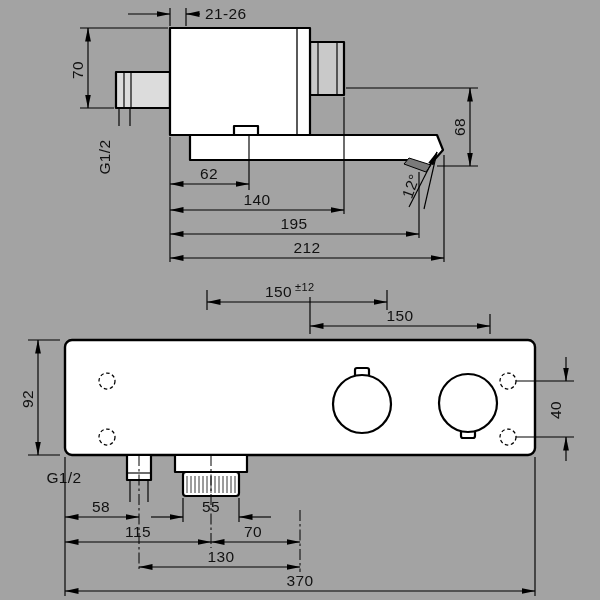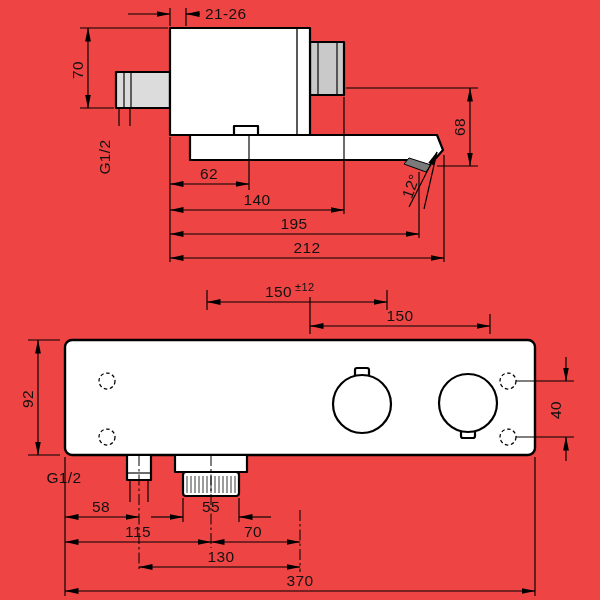--- a/index.html
+++ b/index.html
@@ -1,16 +1,16 @@
 <!DOCTYPE html>
 <html><head>
 <meta charset="utf-8">
 <style>
   html,body{margin:0;padding:0;background:#ffffff;}
-  .stage{width:600px;height:600px;background:#ef4444;position:relative;overflow:hidden;
+  .stage{width:600px;height:600px;background:#a3a3a3;position:relative;overflow:hidden;
          font-family:"Liberation Sans",sans-serif;}
   svg{display:block;}
   .obj{fill:#ffffff;stroke:#000;stroke-width:2.2;stroke-linejoin:round;}
   .obj-thick{stroke-width:2.4;}
   .grayA{fill:#c9c9c9;}
   .grayB{fill:#dcdcdc;}
   .darkfill{fill:#7a7a7a;stroke:#000;stroke-width:1;}
   .thin{stroke:#000;stroke-width:1.15;fill:none;}
   .inner{stroke:#000;stroke-width:1.3;fill:none;}
   .dim{stroke:#000;stroke-width:1.15;fill:none;}

